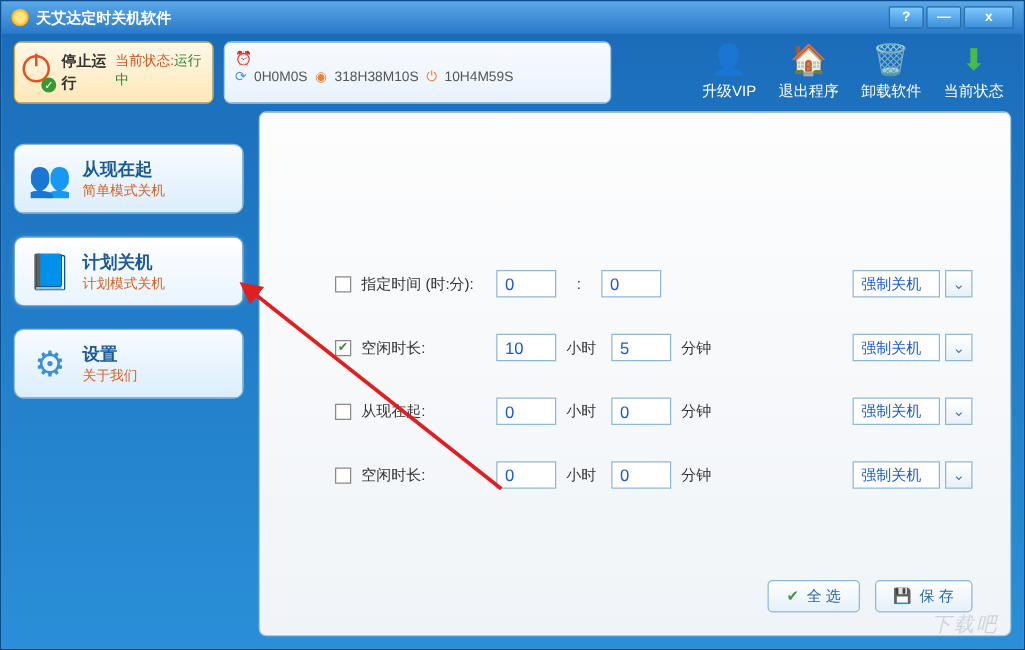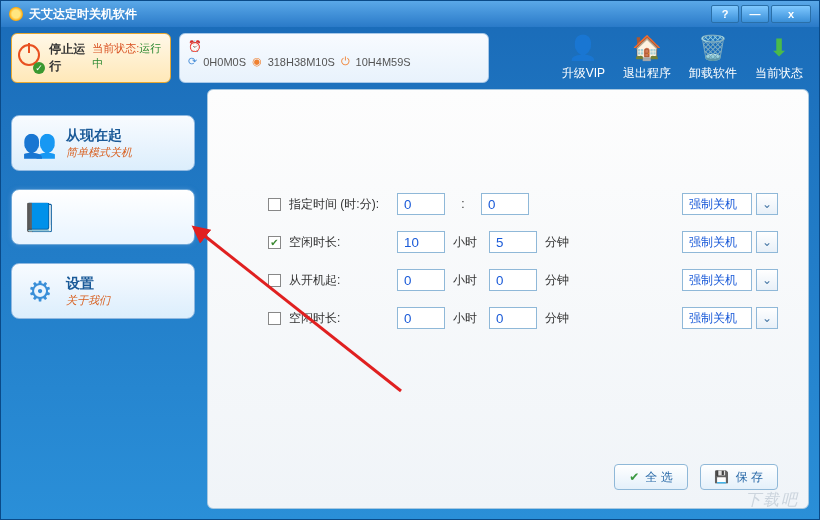--- a/index.html
+++ b/index.html
@@ -28,23 +28,23 @@
 .dot-o { color: #f08030; }
 .toolbar { display: flex; gap: 18px; margin-left: auto; padding-right: 6px; }
 .tool-btn { display: flex; flex-direction: column; align-items: center; cursor: pointer; color: #fff; font-size: 12px; gap: 2px; }
 .tool-ico { width: 30px; height: 30px; display: flex; align-items: center; justify-content: center; font-size: 24px; }
 .body-area { display: flex; margin: 0 10px 10px 10px; height: 420px; gap: 12px; }
 .sidebar { width: 184px; display: flex; flex-direction: column; gap: 18px; padding-top: 26px; }
 .side-item { height: 56px; background: linear-gradient(180deg, #f8fbff, #dceefc); border: 1px solid #8fb8e0; border-radius: 8px; display: flex; align-items: center; padding: 6px 10px; gap: 8px; cursor: pointer; }
 .side-item.active { background: linear-gradient(180deg, #fff, #e8f4ff); border-color: #6fa8d8; box-shadow: 0 0 4px rgba(100,160,220,0.5); }
 .side-ico { width: 36px; height: 36px; display: flex; align-items: center; justify-content: center; font-size: 28px; }
 .side-text .t1 { color: #1a5a98; font-weight: bold; font-size: 14px; }
-.side-text .t2 { color: #d86020; font-size: 11px; font-style: italic; }
+.side-text .t2 { color: #d86020; font-size: 11px; }
 .main-panel { flex: 1; background: linear-gradient(180deg, #fdfdfd, #f0f4f8); border: 1px solid #a8c8e0; border-radius: 6px; position: relative; padding: 100px 30px 20px 60px; }
-.form-row { display: flex; align-items: center; height: 28px; margin-bottom: 10px; gap: 8px; }
+.form-row { display: flex; align-items: center; height: 28px; margin-bottom: 10px; gap: 8px; margin-top: 23px; }
 .chk { width: 13px; height: 13px; border: 1px solid #888; background: #fff; display: inline-flex; align-items: center; justify-content: center; cursor: pointer; font-size: 10px; color: #3a8830; }
 .row-label { width: 100px; color: #333; }
 .num-input { width: 48px; height: 22px; border: 1px solid #8fb8d8; background: #fff; color: #1a5ad8; padding: 0 6px; text-align: left; }
 .unit { width: 28px; color: #333; text-align: left; }
 .gap-colon { width: 20px; text-align: center; color: #333; }
 .action-select { margin-left: auto; display: flex; font-family: Liberation Serif, serif; }
 .sel-box { width: 70px; height: 22px; border: 1px solid #8fb8d8; background: #fff; color: #1a5ad8; padding: 0 6px; display: flex; align-items: center; }
 .sel-arrow { width: 22px; height: 22px; border: 1px solid #8fb8d8; background: linear-gradient(180deg,#fff,#e8f0f8); display: flex; align-items: center; justify-content: center; color: #4a7aa8; cursor: pointer; margin-left: 4px; }
 .footer-btns { position: absolute; bottom: 18px; right: 30px; display: flex; gap: 12px; }
 .fbtn { height: 26px; padding: 0 14px; border: 1px solid #8fb8d8; border-radius: 4px; background: linear-gradient(180deg,#fff,#e4f0fa); display: flex; align-items: center; gap: 6px; color: #2a6aa8; cursor: pointer; }
@@ -123,20 +123,24 @@
     <div class="sidebar">
       <div class="side-item">
         <div class="side-ico">👥</div>
         <div class="side-text">
           <div class="t1">从现在起</div>
           <div class="t2">简单模式关机</div>
         </div>
       </div>
       <div class="side-item active">
         <div class="side-ico">📘</div>
+        <div class="side-text">
+          <div class="t1">计划关机</div>
+          <div class="t2">计划模式关机</div>
+        </div>
       </div>
       <div class="side-item">
         <div class="side-ico" style="color:#3a8fd8">⚙</div>
         <div class="side-text">
           <div class="t1">设置</div>
           <div class="t2">关于我们</div>
         </div>
       </div>
     </div>
 
@@ -164,21 +168,21 @@
         <input class="num-input" value="5" style="">
         <span class="unit">分钟</span>
         <div class="action-select">
           <div class="sel-box">强制关机</div>
           <div class="sel-arrow">⌄</div>
         </div>
       </div>
 
       <div class="form-row">
         <span class="chk"></span>
-        <span class="row-label">从开机起:</span>
+        <span class="row-label">从现在起:</span>
         <input class="num-input" value="0" style="">
         <span class="unit">小时</span>
         <input class="num-input" value="0" style="">
         <span class="unit">分钟</span>
         <div class="action-select">
           <div class="sel-box">强制关机</div>
           <div class="sel-arrow">⌄</div>
         </div>
       </div>
 

